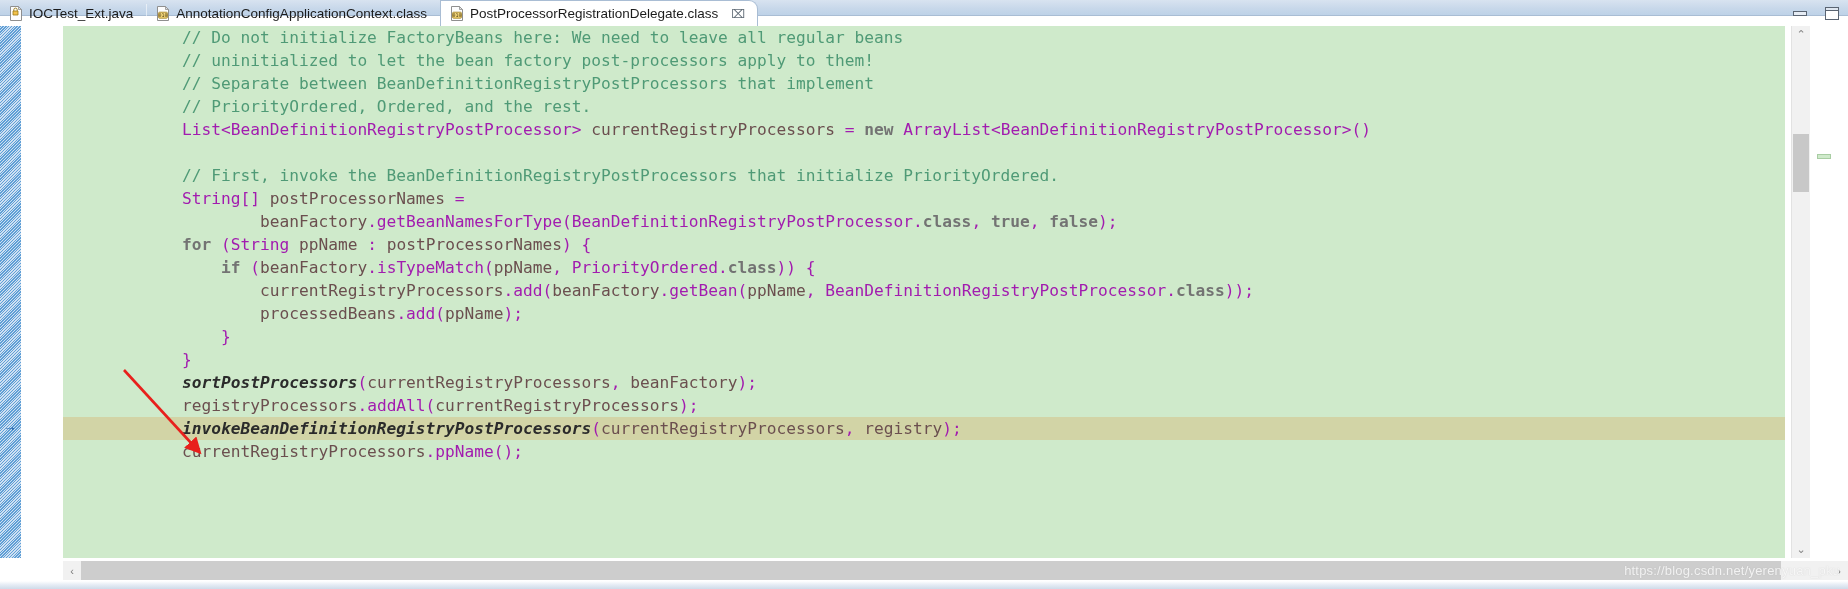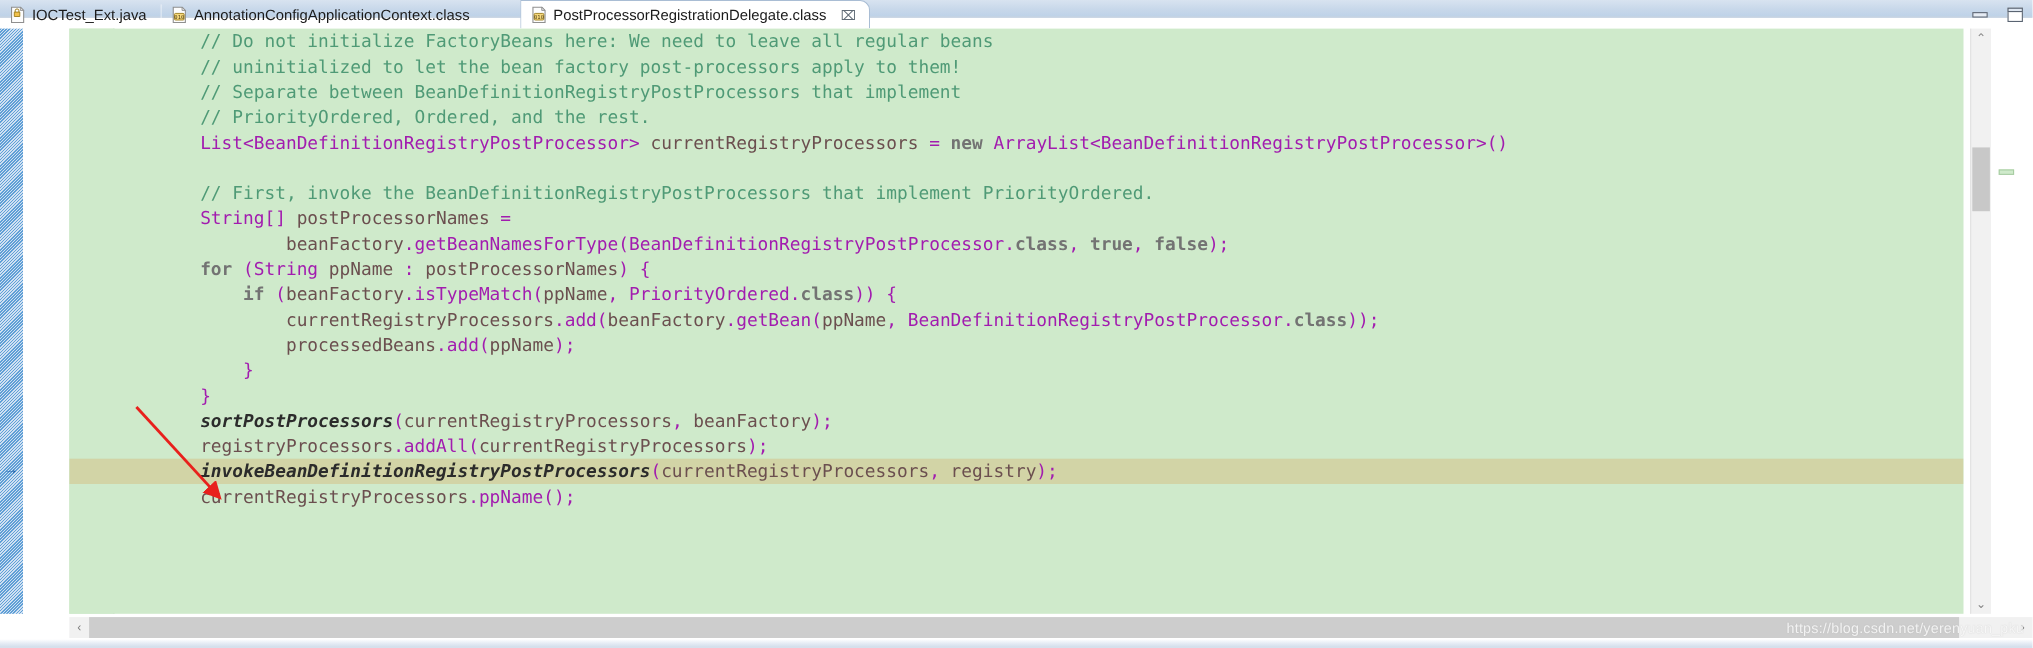--- a/index.html
+++ b/index.html
@@ -43,21 +43,20 @@
     white-space: nowrap;
     border-right: 1px solid transparent;
     cursor: default;
   }
   .tab.active {
     background: #ffffff;
     border-top-right-radius: 9px;
     border-left: 1px solid #a9bdd4;
     border-right: 1px solid #a9bdd4;
     border-top: 1px solid #a9bdd4;
-    margin-left: 33px;
   }
   .tab.inactive {
     background: transparent;
   }
   .tab-sep {
     width: 1px;
     margin: 4px 0;
     background: rgba(255,255,255,0.55);
   }
   .tabicon { width: 14px; height: 15px; flex: none; position: relative; }
@@ -366,21 +365,21 @@
         <div class="lnum">94</div>
       </div>
 
     <div class="codearea" id="code-host">
         <div class="coderow"><span class="c-plain">            </span><span class="c-com">// Do not initialize FactoryBeans here: We need to leave all regular beans</span></div>
         <div class="coderow"><span class="c-plain">            </span><span class="c-com">// uninitialized to let the bean factory post-processors apply to them!</span></div>
         <div class="coderow"><span class="c-plain">            </span><span class="c-com">// Separate between BeanDefinitionRegistryPostProcessors that implement</span></div>
         <div class="coderow"><span class="c-plain">            </span><span class="c-com">// PriorityOrdered, Ordered, and the rest.</span></div>
         <div class="coderow"><span class="c-plain">            </span><span class="c-plain">List&lt;BeanDefinitionRegistryPostProcessor&gt; </span><span class="c-var">currentRegistryProcessors</span><span class="c-plain"> = </span><span class="c-kw">new</span><span class="c-plain"> ArrayList&lt;BeanDefinitionRegistryPostProcessor&gt;()</span></div>
         <div class="coderow"><span class="c-plain"></span></div>
-        <div class="coderow"><span class="c-plain">            </span><span class="c-com">// First, invoke the BeanDefinitionRegistryPostProcessors that implement PriorityOrdered.</span></div>
+        <div class="coderow"><span class="c-plain">            </span><span class="c-com">// First, invoke the BeanDefinitionRegistryPostProcessors that initialize PriorityOrdered.</span></div>
         <div class="coderow"><span class="c-plain">            </span><span class="c-plain">String[] </span><span class="c-var">postProcessorNames</span><span class="c-plain"> =</span></div>
         <div class="coderow"><span class="c-plain">                    </span><span class="c-var">beanFactory</span><span class="c-plain">.getBeanNamesForType(BeanDefinitionRegistryPostProcessor.</span><span class="c-kw">class</span><span class="c-plain">, </span><span class="c-kw">true</span><span class="c-plain">, </span><span class="c-kw">false</span><span class="c-plain">);</span></div>
         <div class="coderow"><span class="c-plain">            </span><span class="c-kw">for</span><span class="c-plain"> (String </span><span class="c-var">ppName</span><span class="c-plain"> : </span><span class="c-var">postProcessorNames</span><span class="c-plain">) {</span></div>
         <div class="coderow"><span class="c-plain">                </span><span class="c-kw">if</span><span class="c-plain"> (</span><span class="c-var">beanFactory</span><span class="c-plain">.isTypeMatch(</span><span class="c-var">ppName</span><span class="c-plain">, PriorityOrdered.</span><span class="c-kw">class</span><span class="c-plain">)) {</span></div>
         <div class="coderow"><span class="c-plain">                    </span><span class="c-var">currentRegistryProcessors</span><span class="c-plain">.add(</span><span class="c-var">beanFactory</span><span class="c-plain">.getBean(</span><span class="c-var">ppName</span><span class="c-plain">, BeanDefinitionRegistryPostProcessor.</span><span class="c-kw">class</span><span class="c-plain">));</span></div>
         <div class="coderow"><span class="c-plain">                    </span><span class="c-var">processedBeans</span><span class="c-plain">.add(</span><span class="c-var">ppName</span><span class="c-plain">);</span></div>
         <div class="coderow"><span class="c-plain">                }</span></div>
         <div class="coderow"><span class="c-plain">            }</span></div>
         <div class="coderow"><span class="c-plain">            </span><span class="c-italic-meth">sortPostProcessors</span><span class="c-plain">(</span><span class="c-var">currentRegistryProcessors</span><span class="c-plain">, </span><span class="c-var">beanFactory</span><span class="c-plain">);</span></div>
         <div class="coderow"><span class="c-plain">            </span><span class="c-var">registryProcessors</span><span class="c-plain">.addAll(</span><span class="c-var">currentRegistryProcessors</span><span class="c-plain">);</span></div>

